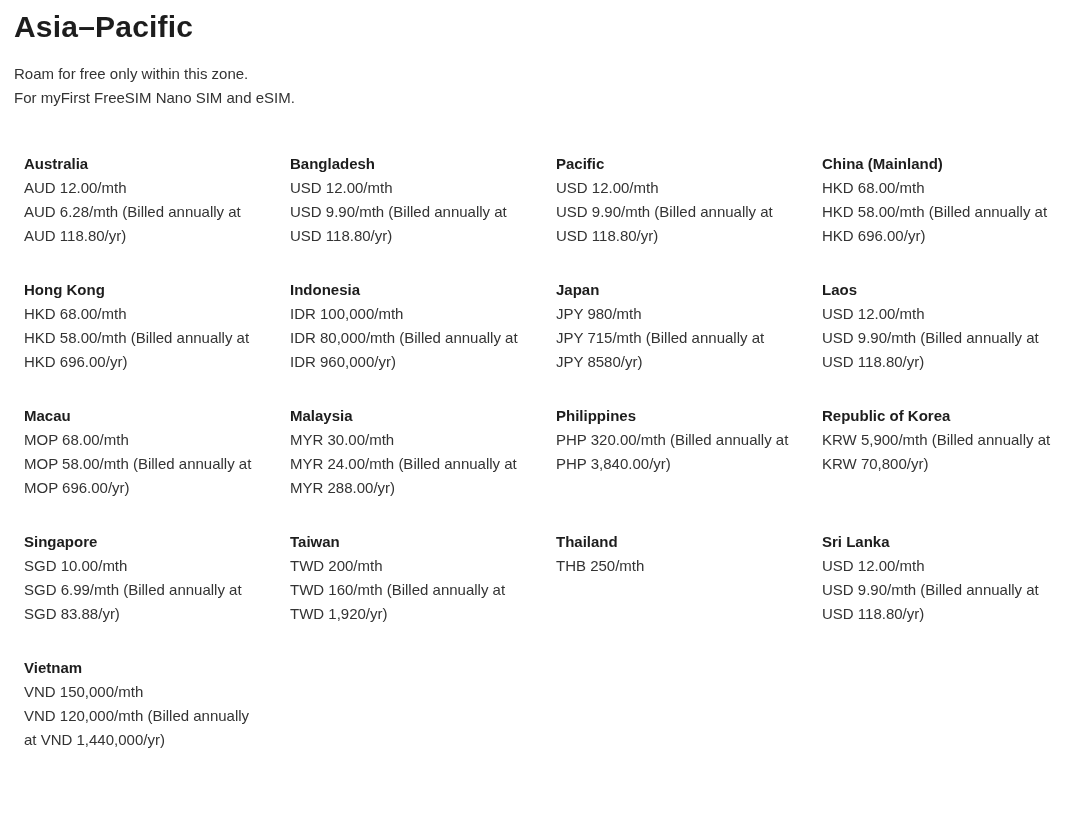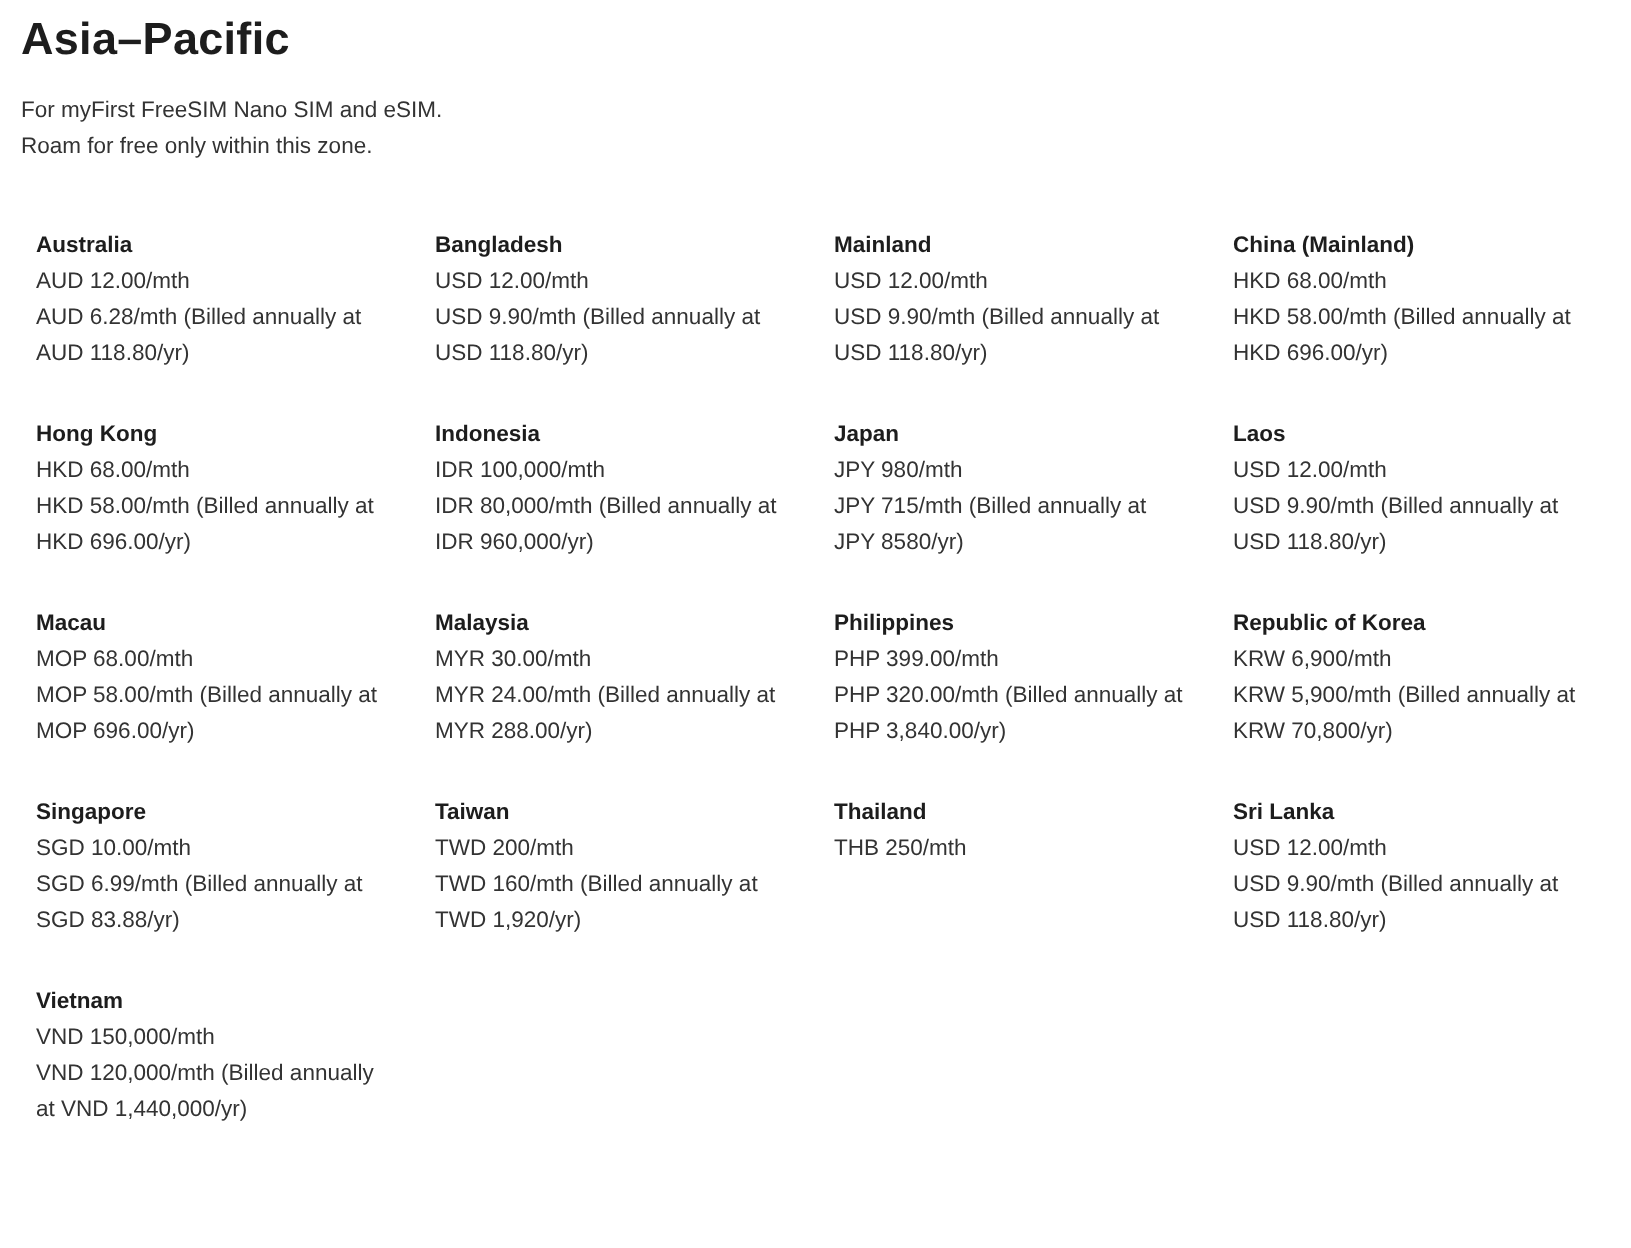--- a/index.html
+++ b/index.html
@@ -56,39 +56,39 @@
   }
 </style>
 </head>
 <body>
 
 <div class="page">
 
   <h1 class="page-title">Asia–Pacific</h1>
 
   <div class="intro">
+    <div>Roam for free only within this zone.</div>
     <div>For myFirst FreeSIM Nano SIM and eSIM.</div>
-    <div>Roam for free only within this zone.</div>
   </div>
 
   <div class="country-grid">
     <div class="country-card">
       <div class="country-name">Australia</div>
       <div class="price-line">AUD 12.00/mth</div>
       <div class="price-line">AUD 6.28/mth (Billed annually at AUD 118.80/yr)</div>
     </div>
 
     <div class="country-card">
       <div class="country-name">Bangladesh</div>
       <div class="price-line">USD 12.00/mth</div>
       <div class="price-line">USD 9.90/mth (Billed annually at USD 118.80/yr)</div>
     </div>
 
     <div class="country-card">
-      <div class="country-name">Mainland</div>
+      <div class="country-name">Pacific</div>
       <div class="price-line">USD 12.00/mth</div>
       <div class="price-line">USD 9.90/mth (Billed annually at USD 118.80/yr)</div>
     </div>
 
     <div class="country-card">
       <div class="country-name">China (Mainland)</div>
       <div class="price-line">HKD 68.00/mth</div>
       <div class="price-line">HKD 58.00/mth (Billed annually at HKD 696.00/yr)</div>
     </div>
 
@@ -124,27 +124,25 @@
 
     <div class="country-card">
       <div class="country-name">Malaysia</div>
       <div class="price-line">MYR 30.00/mth</div>
       <div class="price-line">MYR 24.00/mth (Billed annually at MYR 288.00/yr)</div>
     </div>
 
 
     <div class="country-card">
       <div class="country-name">Philippines</div>
-      <div class="price-line">PHP 399.00/mth</div>
       <div class="price-line">PHP 320.00/mth (Billed annually at PHP 3,840.00/yr)</div>
     </div>
 
     <div class="country-card">
       <div class="country-name">Republic of Korea</div>
-      <div class="price-line">KRW 6,900/mth</div>
       <div class="price-line">KRW 5,900/mth (Billed annually at KRW 70,800/yr)</div>
     </div>
 
     <div class="country-card">
       <div class="country-name">Singapore</div>
       <div class="price-line">SGD 10.00/mth</div>
       <div class="price-line">SGD 6.99/mth (Billed annually at SGD 83.88/yr)</div>
     </div>
 
     <div class="country-card">

